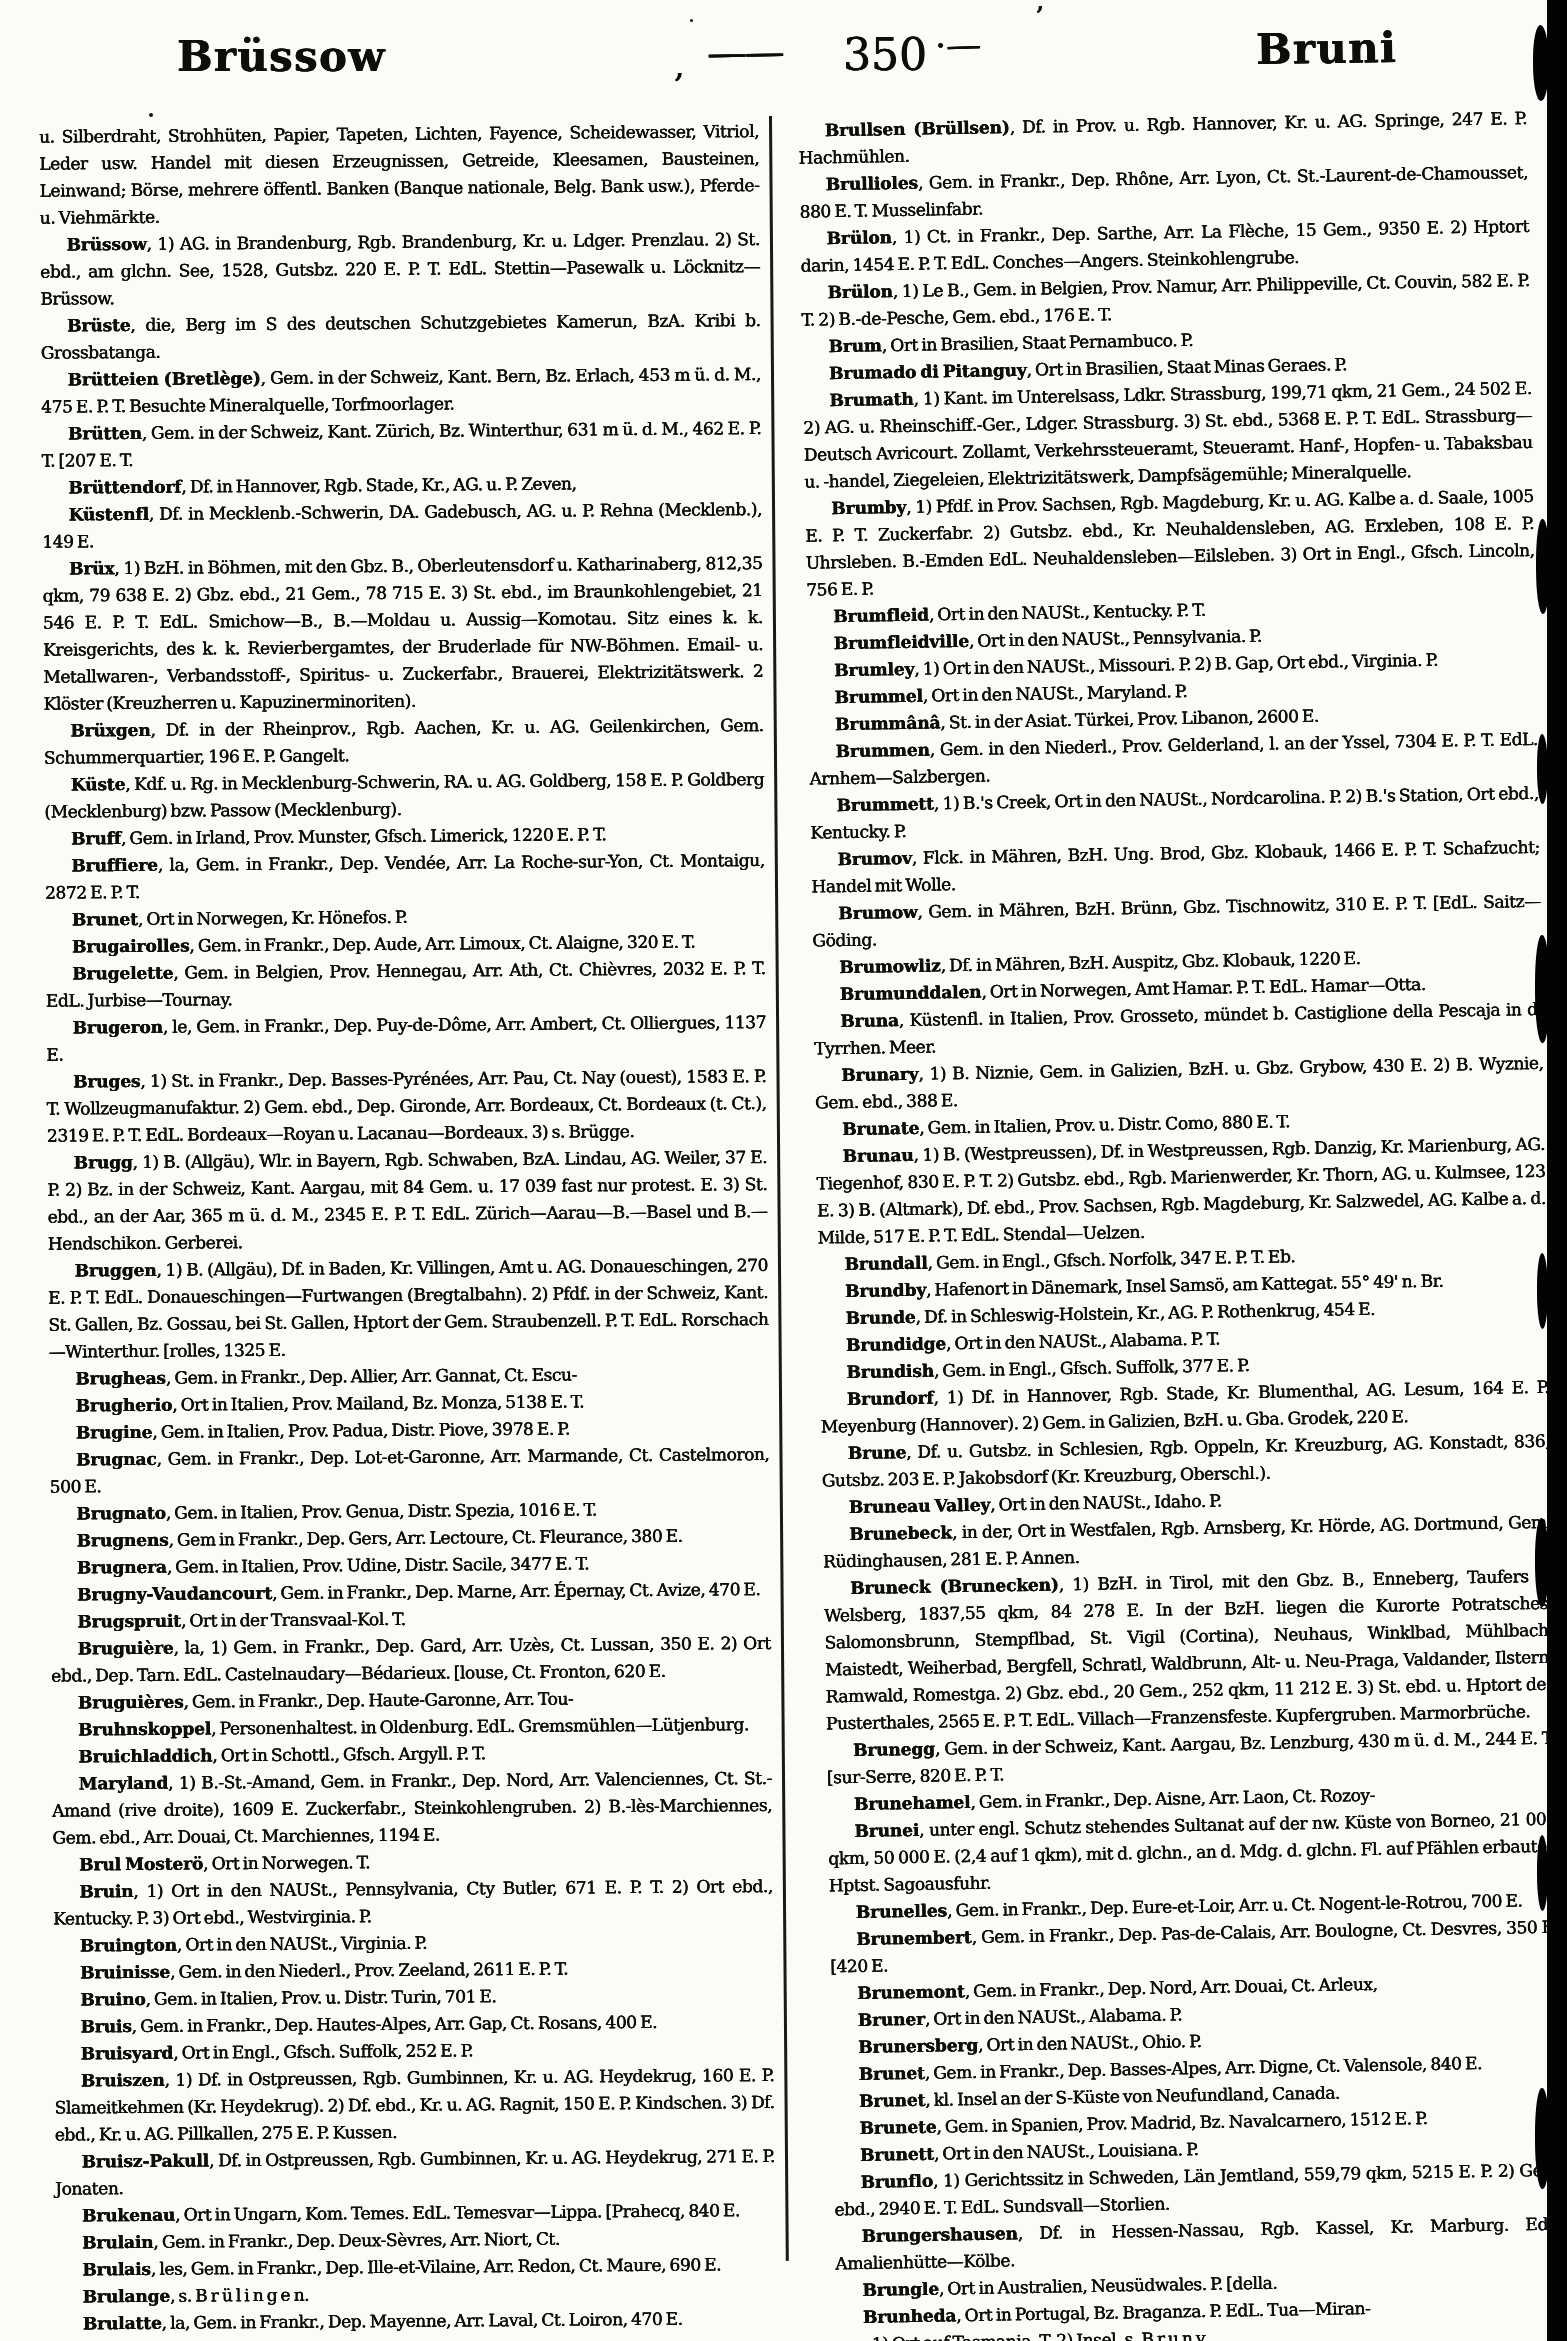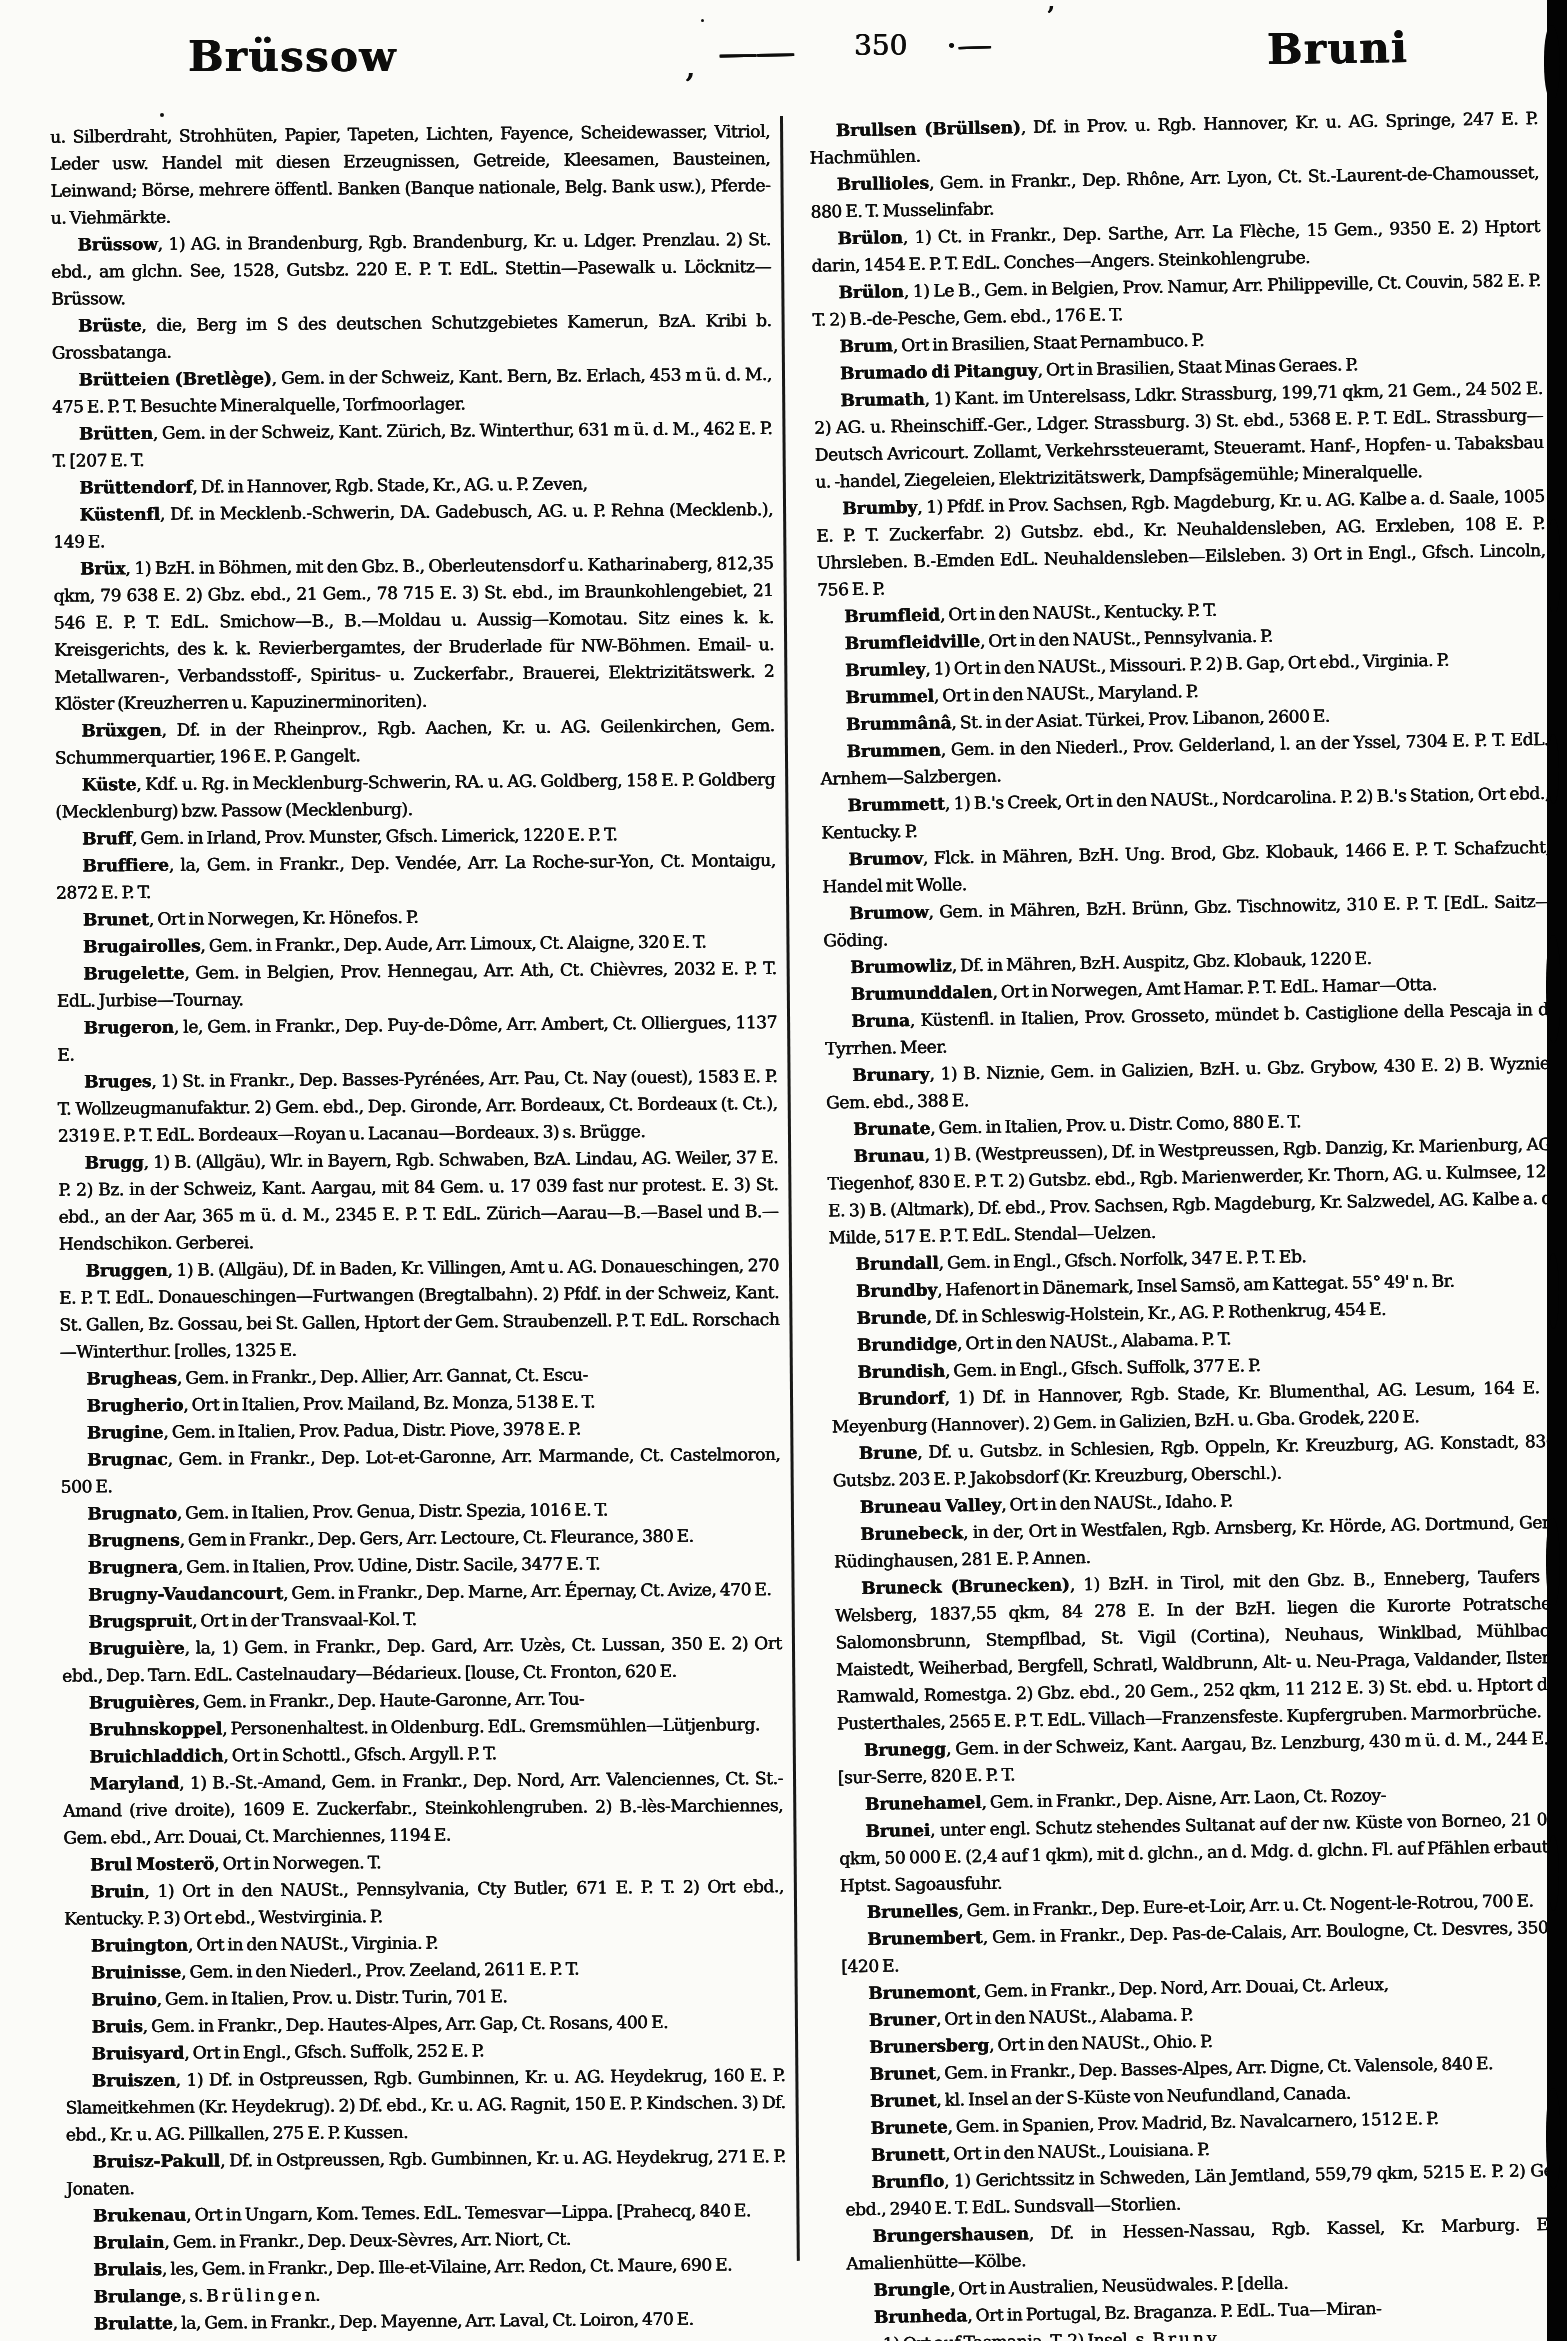--- a/index.html
+++ b/index.html
@@ -3,27 +3,27 @@
 <meta charset="utf-8">
 <style>
   html, body { margin:0; padding:0; }
   body {
     width:1568px; height:2342px;
     background:#fbfbf8;
     overflow:hidden; position:relative;
     font-family:"DejaVu Serif", serif;
     color:#0d0d0c;
   }
-  .sheet { position:absolute; inset:0;margin-left:11px; }
+  .sheet { position:absolute; inset:0; }
   
   .running-head span, .running-head div { text-shadow:0.4px 0 #111, -0.3px 0 #111; }
   .head-left  { position:absolute; top:32px; left:177px;  font-size:42px; font-weight:700; letter-spacing:1.3px; }
   .head-comma { position:absolute; top:46px; left:674px; font-size:33px; }
   .head-dashL { position:absolute; top:29px; left:707px; font-size:40px; letter-spacing:-2.5px; transform:rotate(-1deg); }
-  .head-num   { position:absolute; top:29px; left:843px; font-size:28px; }
+  .head-num   { position:absolute; top:29px; left:843px; font-size:44px; }
   .head-dashR { position:absolute; top:25px; left:935px; font-size:35px; transform:rotate(-2deg); }
   .head-right { position:absolute; top:24px; left:1256px; font-size:42px; font-weight:700; letter-spacing:1.3px; transform:rotate(-0.8deg); }
   .head-tick  { position:absolute; top:1.3px;  left:1035px; font-size:28px; }
 
   
   .cols { position:absolute; top:121px; left:0; width:1568px; height:2221px;
           transform:rotate(-0.45deg); transform-origin:380px 0; }
   .col { position:absolute; top:0; }
   .col-left  { left:39px;   width:720px; }
   .col-right { left:798px; width:729px; transform:rotate(-0.55deg); transform-origin:0 0; }

